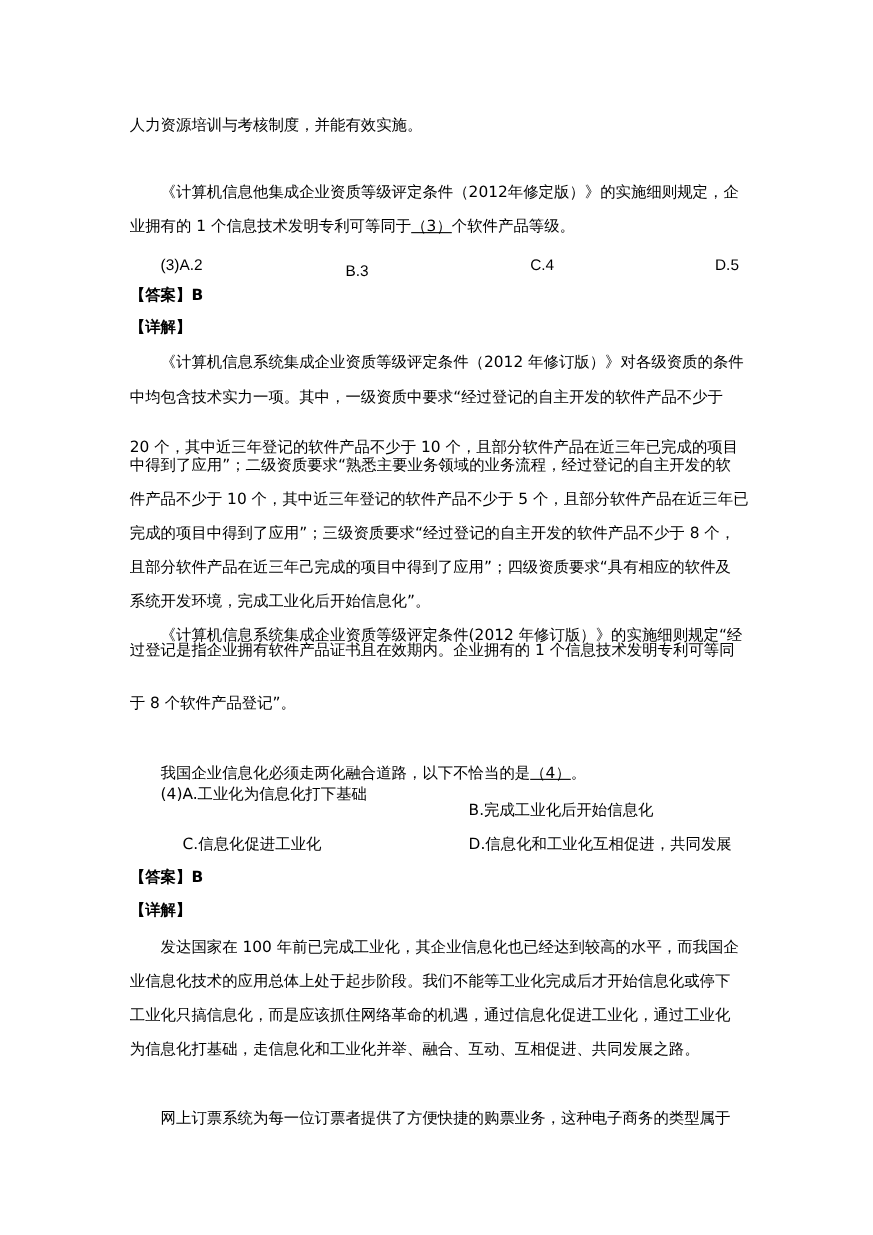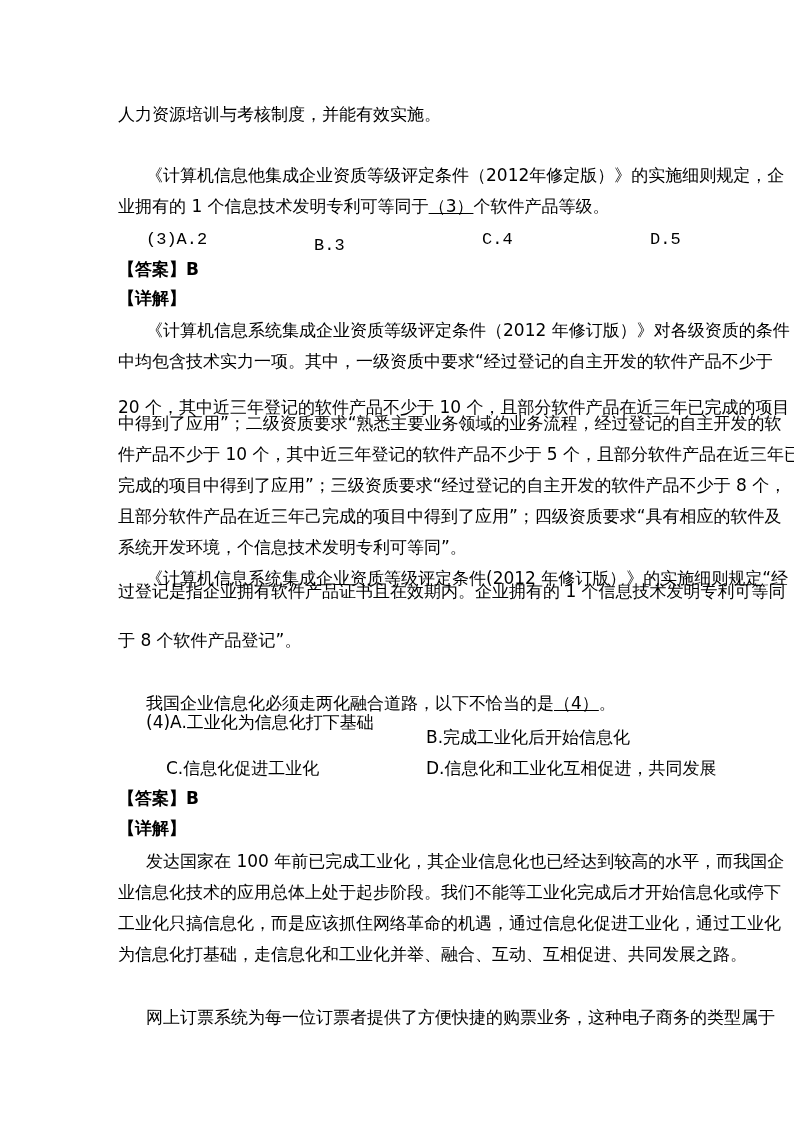--- a/index.html
+++ b/index.html
@@ -1,22 +1,22 @@
 <!DOCTYPE html>
 <html><head>
 <meta charset="utf-8">
 <style>
   html, body { margin: 0; padding: 0; background: #ffffff; }
   body { width: 794px; height: 1123px; position: relative; overflow: hidden;
          font-family: "DejaVu Sans", "Liberation Sans", sans-serif; color: #000; }
-  .line { position: absolute; left: 118px; font-size: 17px; line-height: 20px; white-space: nowrap; text-align: center; }
+  .line { position: absolute; left: 118px; font-size: 14px; line-height: 20px; white-space: nowrap; text-align: center; }
   .indent { left: 146px; }
   .bold { font-weight: bold; }
   .u { text-decoration: underline; }
-  .opt { position: absolute; font-size: 17px; line-height: 20px; white-space: nowrap; font-family: Liberation Mono, monospace; }
+  .opt { position: absolute; font-size: 14px; line-height: 20px; white-space: nowrap; font-family: Liberation Sans, sans-serif; }
 </style>
 </head>
 <body>
 
 <div>
   <div class="line" style="top:104px">人力资源培训与考核制度，并能有效实施。</div>
 
   <div class="line indent" style="top:165px">《计算机信息他集成企业资质等级评定条件（2012年修定版）》的实施细则规定，企</div>
   <div class="line" style="top:196px">
     <span>业拥有的 1 个信息技术发明专利可等同于</span><span class="u">（3）</span><span>个软件产品等级。</span>
@@ -30,21 +30,21 @@
   <div class="line bold" style="top:259px">【答案】B</div>
   <div class="line bold" style="top:288px">【详解】</div>
 
   <div class="line indent" style="top:320px">《计算机信息系统集成企业资质等级评定条件（2012 年修订版）》对各级资质的条件</div>
   <div class="line" style="top:351px">中均包含技术实力一项。其中，一级资质中要求“经过登记的自主开发的软件产品不少于</div>
   <div class="line" style="top:397px">20 个，其中近三年登记的软件产品不少于 10 个，且部分软件产品在近三年已完成的项目</div>
   <div class="line" style="top:413px">中得到了应用”；二级资质要求“熟悉主要业务领域的业务流程，经过登记的自主开发的软</div>
   <div class="line" style="top:444px">件产品不少于 10 个，其中近三年登记的软件产品不少于 5 个，且部分软件产品在近三年已</div>
   <div class="line" style="top:475px">完成的项目中得到了应用”；三级资质要求“经过登记的自主开发的软件产品不少于 8 个，</div>
   <div class="line" style="top:506px">且部分软件产品在近三年己完成的项目中得到了应用”；四级资质要求“具有相应的软件及</div>
-  <div class="line" style="top:537px">系统开发环境，个信息技术发明专利可等同”。</div>
+  <div class="line" style="top:537px">系统开发环境，完成工业化后开始信息化”。</div>
   <div class="line indent" style="top:568px">《计算机信息系统集成企业资质等级评定条件(2012 年修订版）》的实施细则规定“经</div>
   <div class="line" style="top:581px">过登记是指企业拥有软件产品证书且在效期内。企业拥有的 1 个信息技术发明专利可等同</div>
   <div class="line" style="top:630px">于 8 个软件产品登记”。</div>
 
   <div class="line indent" style="top:693px">
     <span>我国企业信息化必须走两化融合道路，以下不恰当的是</span><span class="u">（4）</span><span>。</span>
   </div>
   <div class="line" style="top:712px;left:146px">(4)A.工业化为信息化打下基础</div>
   <div class="line" style="top:727px;left:426px">B.完成工业化后开始信息化</div>
   <div class="line" style="top:758px;left:166px">C.信息化促进工业化</div>

